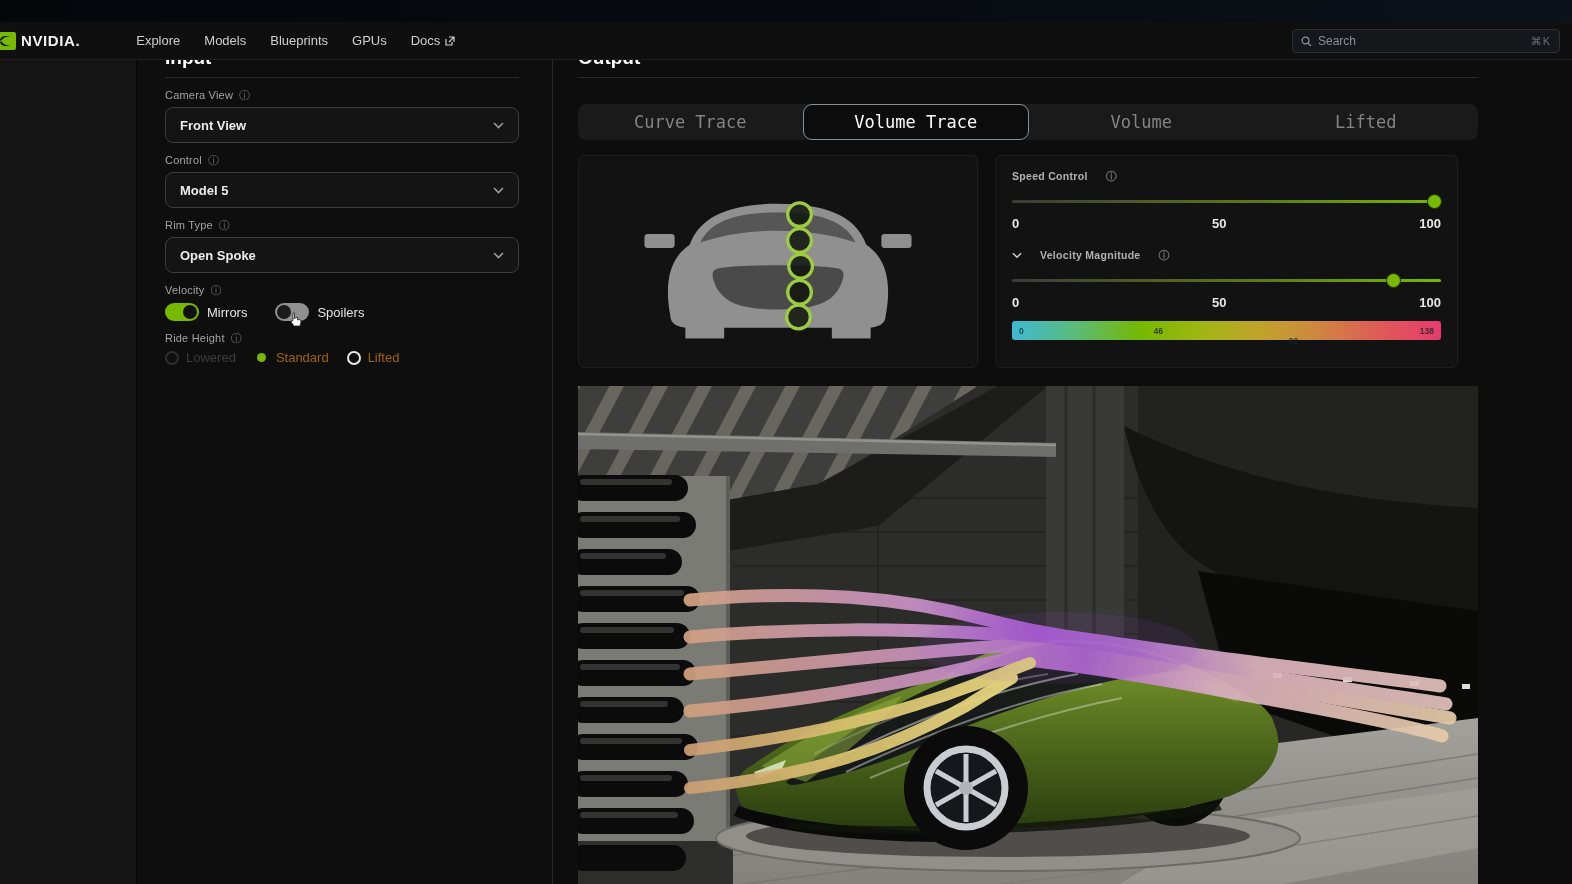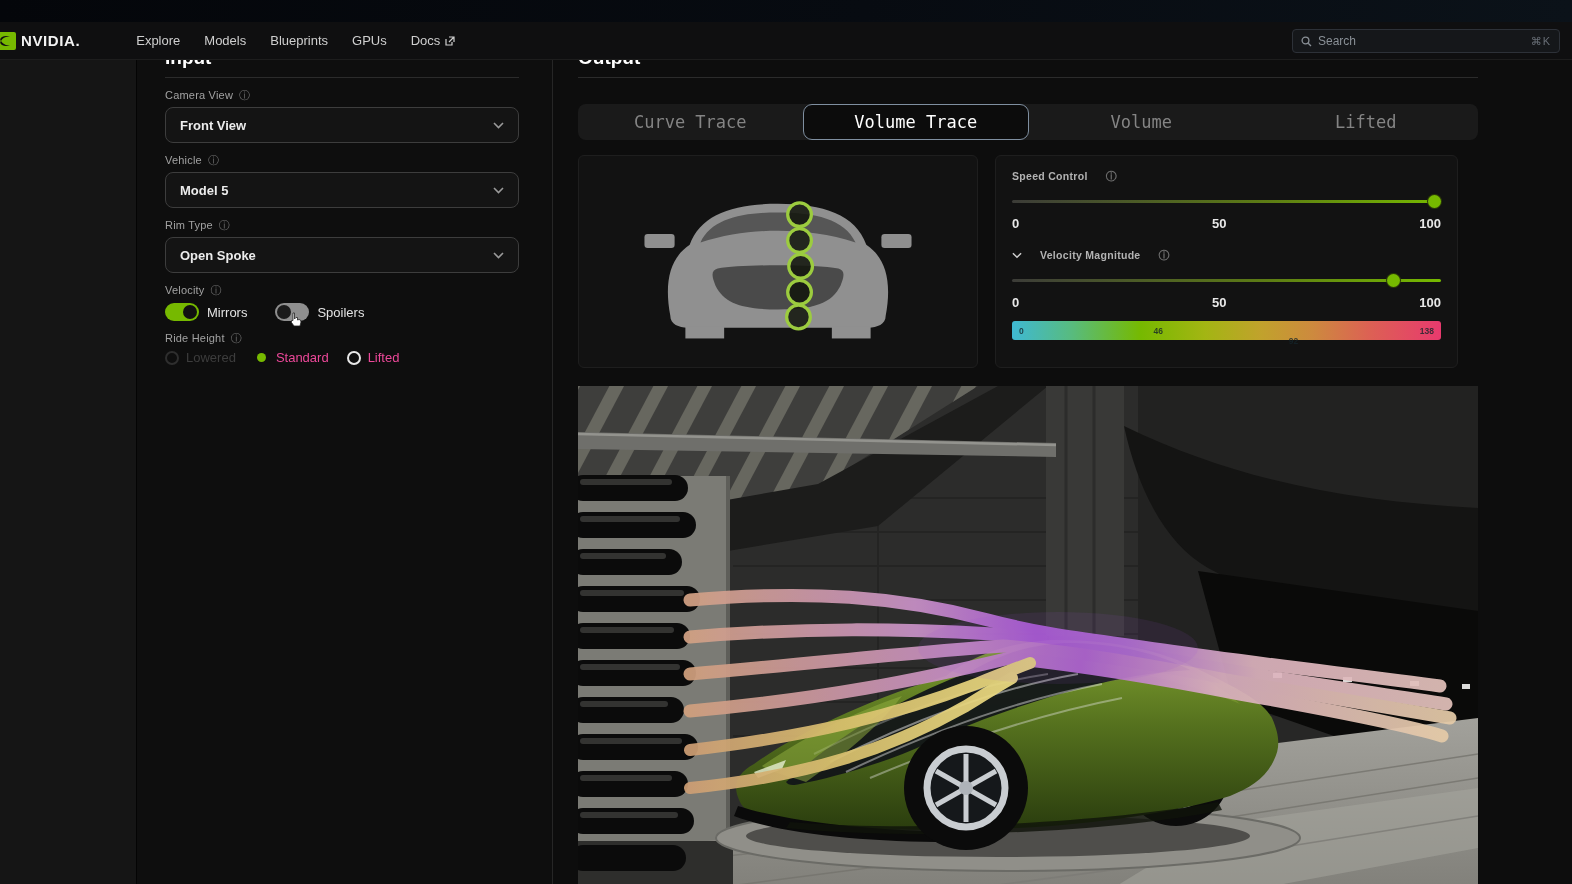--- a/index.html
+++ b/index.html
@@ -46,21 +46,21 @@
   .toggle-item { display:flex; align-items:center; gap:8px; position:relative; }
   .toggle { width:34px; height:18px; border-radius:10px; position:relative; cursor:pointer; }
   .toggle .knob { width:14px; height:14px; border-radius:50%; background:#111; position:absolute; top:2px; }
   .toggle.on { background:#76b900; } .toggle.on .knob { right:2px; }
   .toggle.off { background:#8f8f8f; } .toggle.off .knob { left:2px; background:#1b1b1b; }
   .toggle-label { color:#e3e3e3; font-size:13px; }
   .cursor-overlay { position:absolute; left:14px; top:9px; pointer-events:none; }
 
   .radio-row { margin-top:6px; display:flex; align-items:center; gap:18px; }
   .radio-item { display:flex; align-items:center; gap:7px; cursor:pointer; }
-  .radio-item .lbl { font-size:13px; color:#ec4899; }
+  .radio-item .lbl { font-size:13px; color:#a16207; }
   .radio-item.disabled .lbl { color:#3d3d3d; }
   .ring { width:14px; height:14px; border-radius:50%; border:2px solid #e8e8e8; }
   .ring.dim { border-color:#2e2e2e; }
   .dot { width:9px; height:9px; border-radius:50%; background:#76b900; margin:0 3px; }
 
   .terms { margin-top:36px; font-size:11.5px; line-height:1.45; color:#d2d2d2; }
   .terms b { color:#ffffff; }
 
   
   .output-panel { flex:1; background:#0d0d0d; padding:0 0 0 25px; }
@@ -149,21 +149,21 @@
       <span class="info-icon">ⓘ</span>
     </div>
     <div class="select-box">
       <span class="val">Front View</span>
       <svg width="11" height="7" viewBox="0 0 11 7">
         <path d="M1 1 L5.5 5.5 L10 1" stroke="#9a9a9a" fill="none" stroke-width="1.6"></path>
         </svg>
     </div>
 
     <div class="field-label">
-      <span>Vehicle</span>
+      <span>Control</span>
       <span class="info-icon">ⓘ</span>
     </div>
     <div class="select-box">
       <span class="val">Model 5</span>
       <svg width="11" height="7" viewBox="0 0 11 7">
         <path d="M1 1 L5.5 5.5 L10 1" stroke="#9a9a9a" fill="none" stroke-width="1.6"></path>
         </svg>
     </div>
 
     <div class="field-label">

